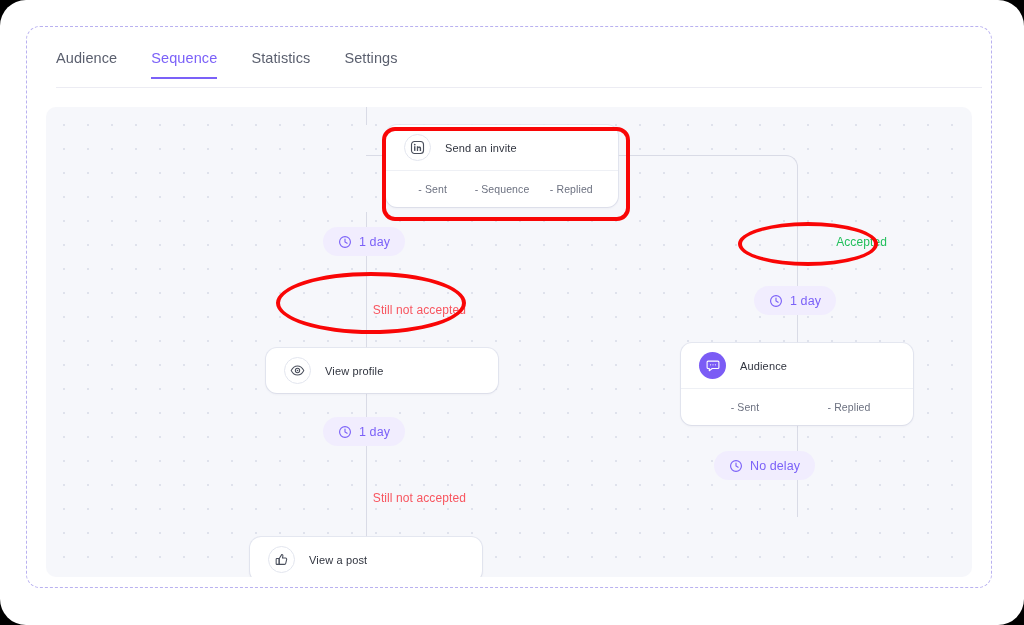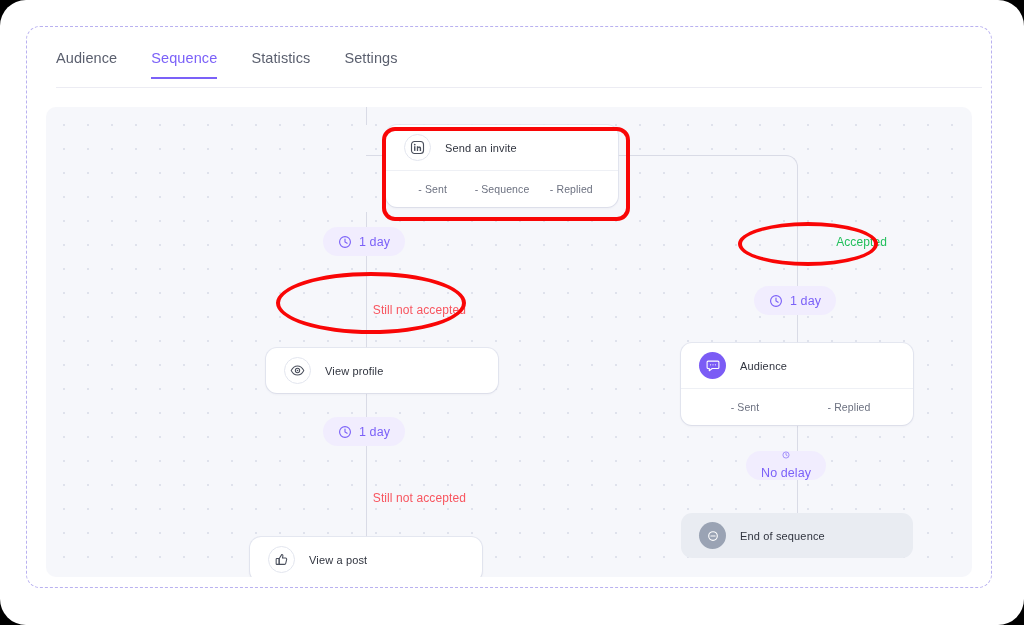--- a/index.html
+++ b/index.html
@@ -304,39 +304,28 @@
         </span>
         <span class="card-title">Audience</span>
       </div>
       <div class="card-divider"></div>
       <div class="card-stats">
         <span class="stat">- Sent</span>
         <span class="stat">- Replied</span>
       </div>
     </div>
 
-    <div class="pill" style="left:700px; top:344px;flex-direction:column;">
+    <div class="pill" style="left:668px; top:344px;">
       <svg width="14" height="14" viewBox="0 0 16 16">
         <circle cx="8" cy="8" r="6.2" fill="none" stroke="#7b61f8" stroke-width="1.3"></circle>
         <path d="M8 4.6 V8 l2.4 1.5" fill="none" stroke="#7b61f8" stroke-width="1.3" stroke-linecap="round"></path>
       </svg>
       <span>No delay</span>
     </div>
 
-    <div class="card muted" style="left:635px; top:406px; width:232px;">
-      <div class="card-head">
-        <span class="ico grey">
-          <svg width="16" height="16" viewBox="0 0 16 16">
-            <circle cx="8" cy="8" r="4.3" fill="none" stroke="#ffffff" stroke-width="1.15"></circle>
-            <path d="M5.9 8 h4.2" stroke="#ffffff" stroke-width="1.15" stroke-linecap="round"></path>
-          </svg>
-        </span>
-        <span class="card-title">End of sequence</span>
-      </div>
-    </div>
 
   </div>
 
   <div class="annot rect" style="left:382px; top:127px; width:248px; height:94px;"></div>
   <div class="annot" style="left:276px; top:272px; width:190px; height:62px;"></div>
   <div class="annot" style="left:738px; top:222px; width:140px; height:44px;"></div>
 
 </div>
 
 </body></html>

